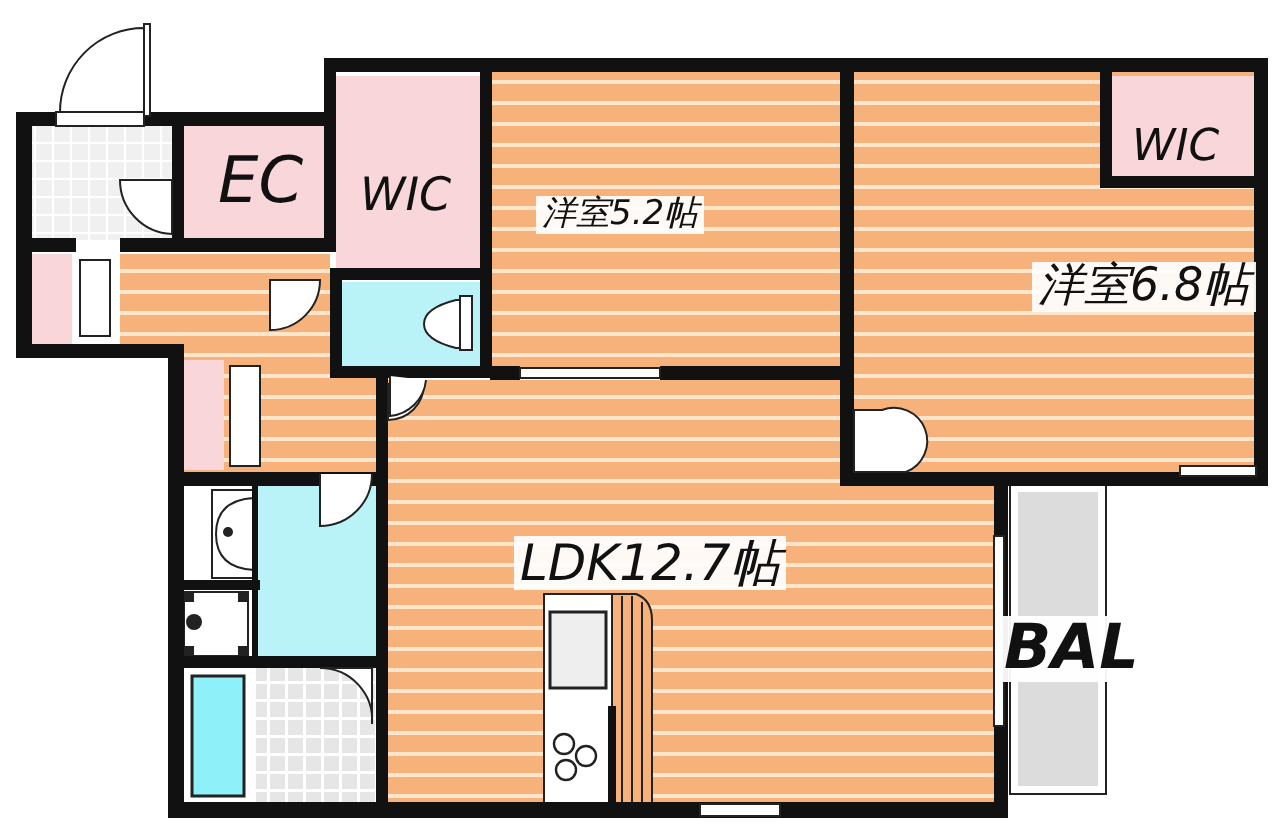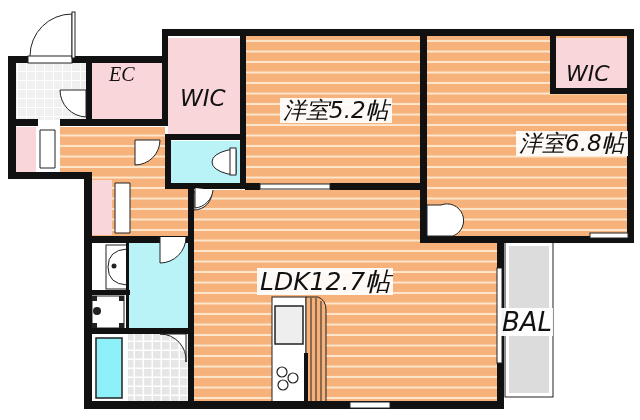--- a/index.html
+++ b/index.html
@@ -1,25 +1,25 @@
 <!DOCTYPE html>
 <html><head>
 <meta charset="utf-8">
 <style>
   html, body { margin: 0; padding: 0; background: #ffffff; }
   body { width: 640px; height: 420px; position: relative; overflow: hidden; font-family: "Liberation Sans", sans-serif; }
   .plan { position: absolute; left: 0; top: 0; width: 640px; height: 420px; }
   .room-label { position: absolute; font-family: "DejaVu Sans", sans-serif; font-style: italic; color: #111; background: rgba(255,255,255,0.92); line-height: 1; padding: 1px 3px; white-space: nowrap; }
-  .lbl-ec { left: 106px; top: 63px; font-size: 20px; background: rgba(255,255,255,0.0); font-family: Liberation Serif, serif; }
+  .lbl-ec { left: 106px; top: 73px; font-size: 32px; background: rgba(255,255,255,0.0); }
   .lbl-wic1 { left: 177px; top: 86px; font-size: 23px; background: rgba(255,255,255,0.0); }
-  .lbl-r1 { left: 268px; top: 98px; font-size: 23px; margin-left: 12px; }
+  .lbl-r1 { left: 268px; top: 98px; font-size: 17px; }
   .lbl-wic2 { left: 563px; top: 62px; font-size: 22px; background: rgba(255,255,255,0.0); }
   .lbl-r2 { left: 472px; top: 131px; font-size: 23px; margin-left: 44px; }
   .lbl-ldk { left: 257px; top: 268px; font-size: 25px; }
-  .lbl-bal { left: 500px; top: 308px; font-size: 26px; background: rgba(255,255,255,0.95); padding: 1px 1px 1px 2px; }
+  .lbl-bal { left: 500px; top: 308px; font-size: 31px; background: rgba(255,255,255,0.95); padding: 1px 1px 1px 2px; font-weight: bold; }
 </style>
 </head>
 <body>
 
 <svg class="plan" width="640" height="420" viewBox="0 0 640 420" xmlns="http://www.w3.org/2000/svg">
   <defs>
     <pattern id="wood" width="10" height="10.5" patternUnits="userSpaceOnUse">
       <rect width="10" height="10.5" fill="#f6b27a"></rect>
       <rect y="8.5" width="10" height="2" fill="#fde6cc"></rect>
     </pattern>

